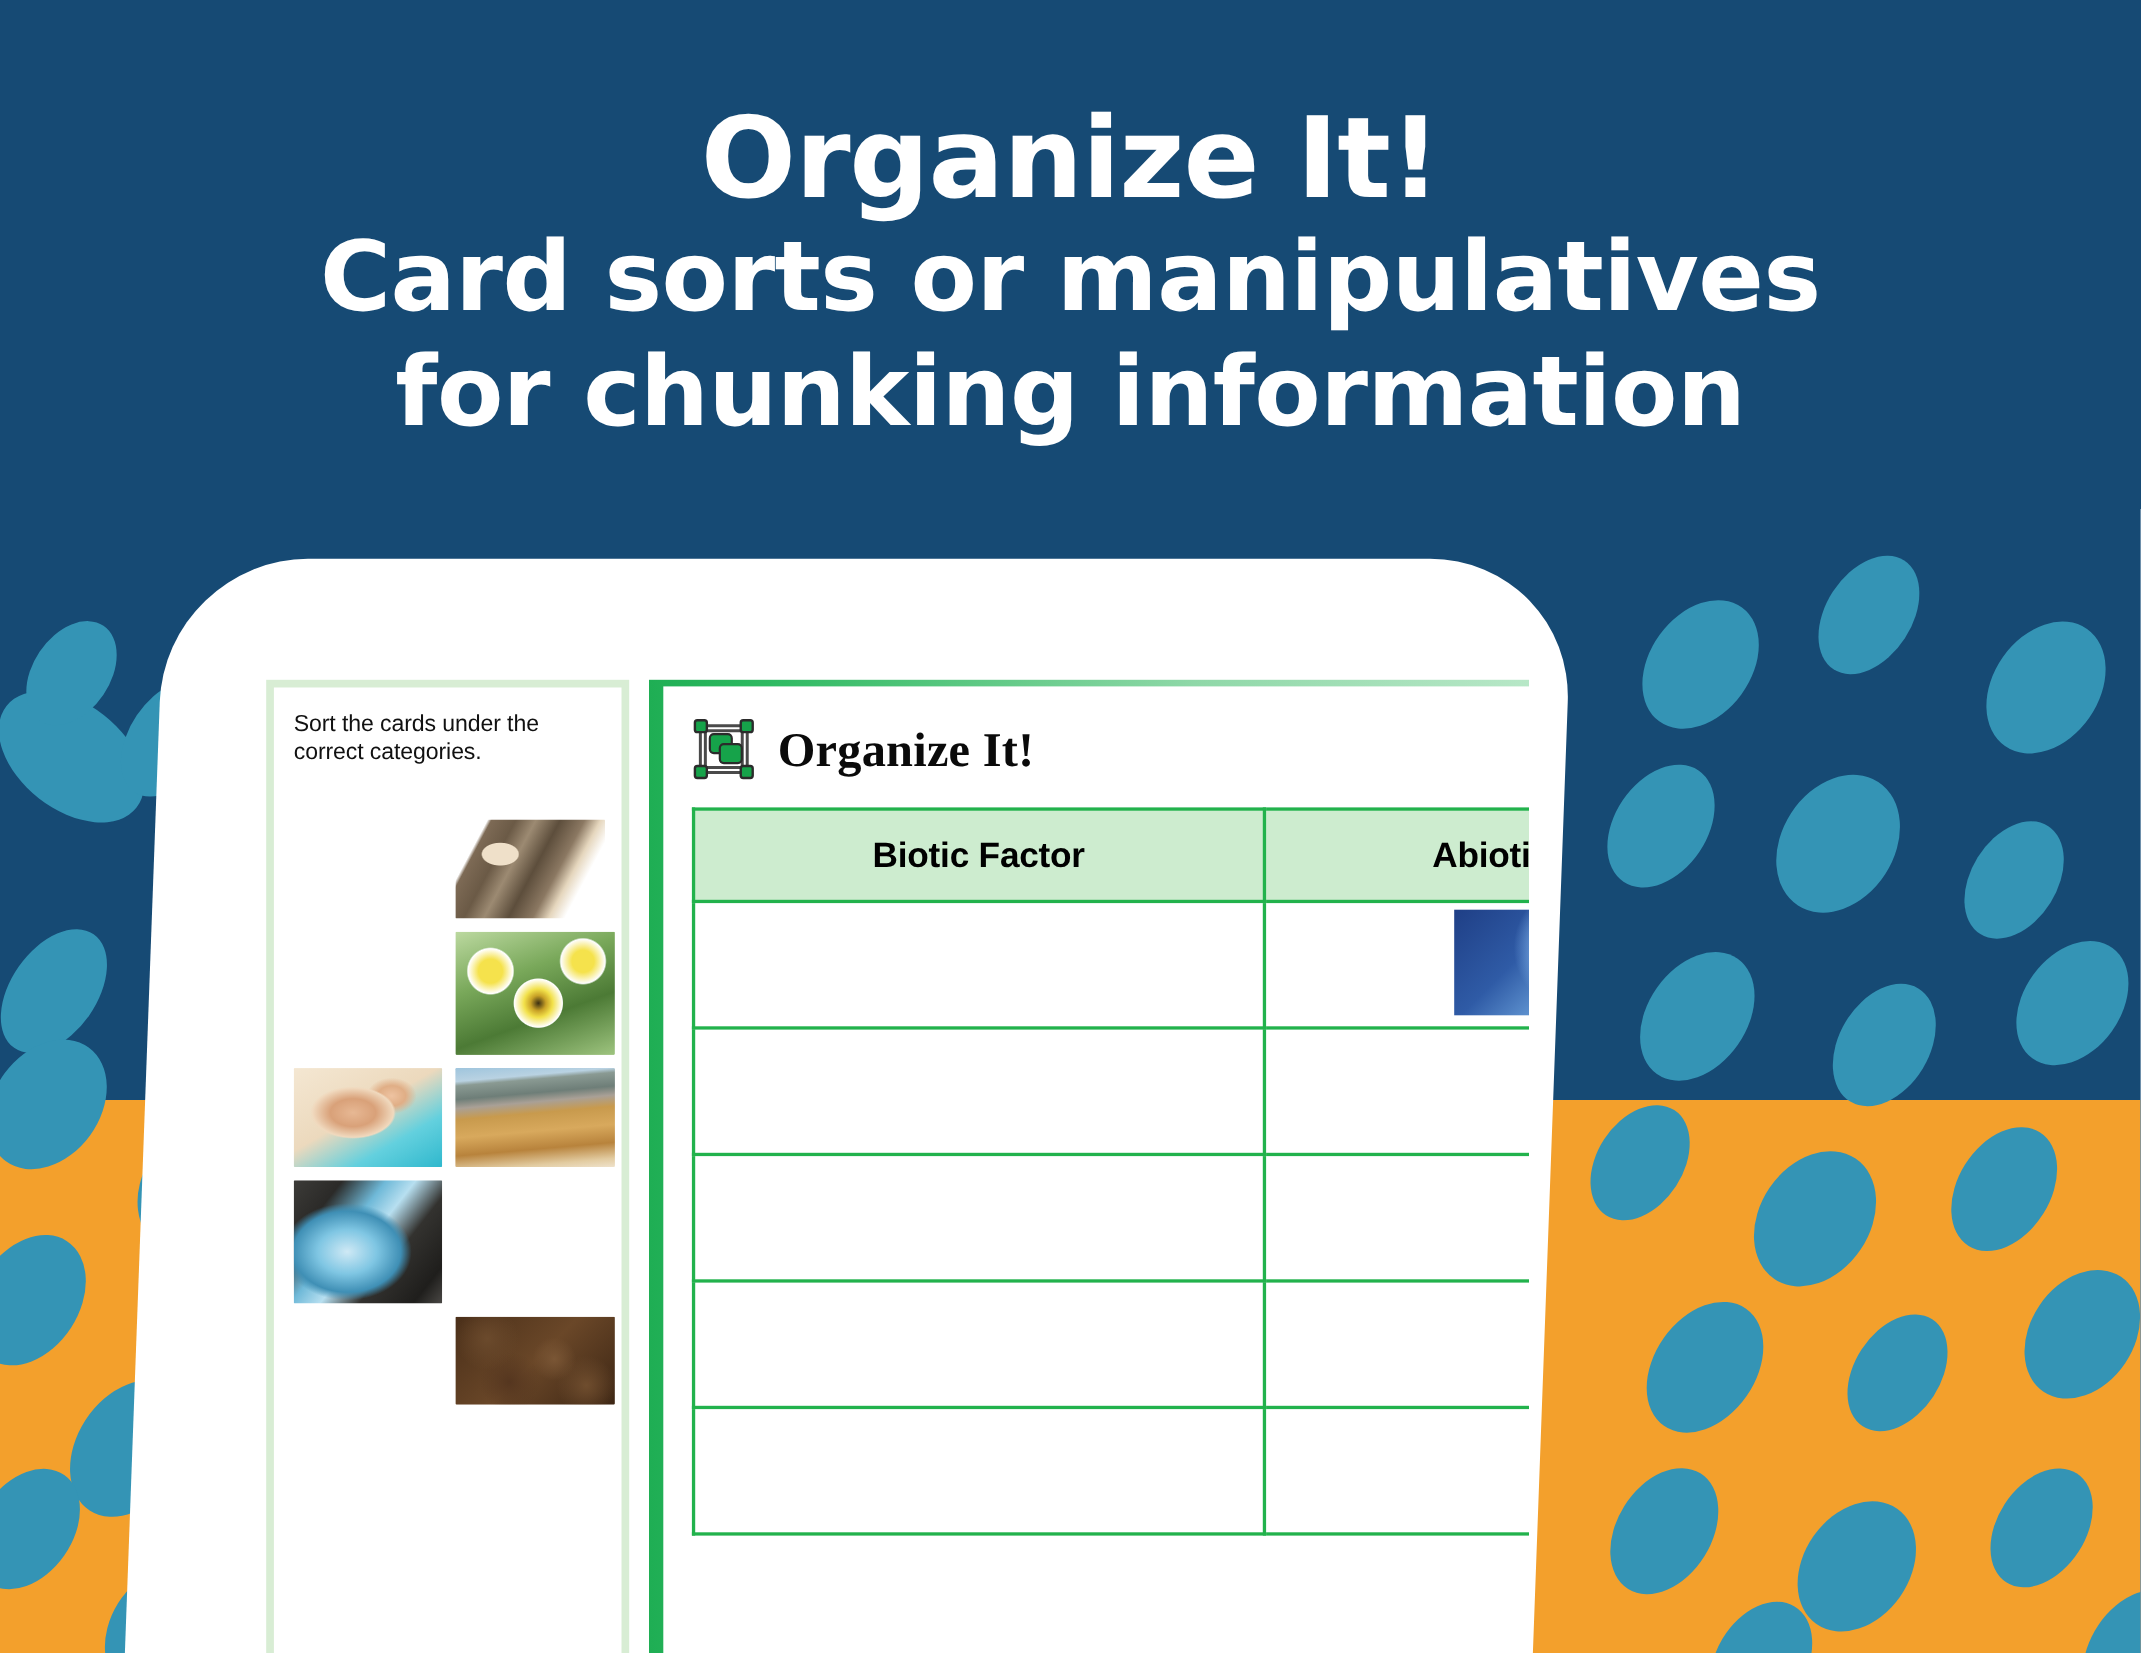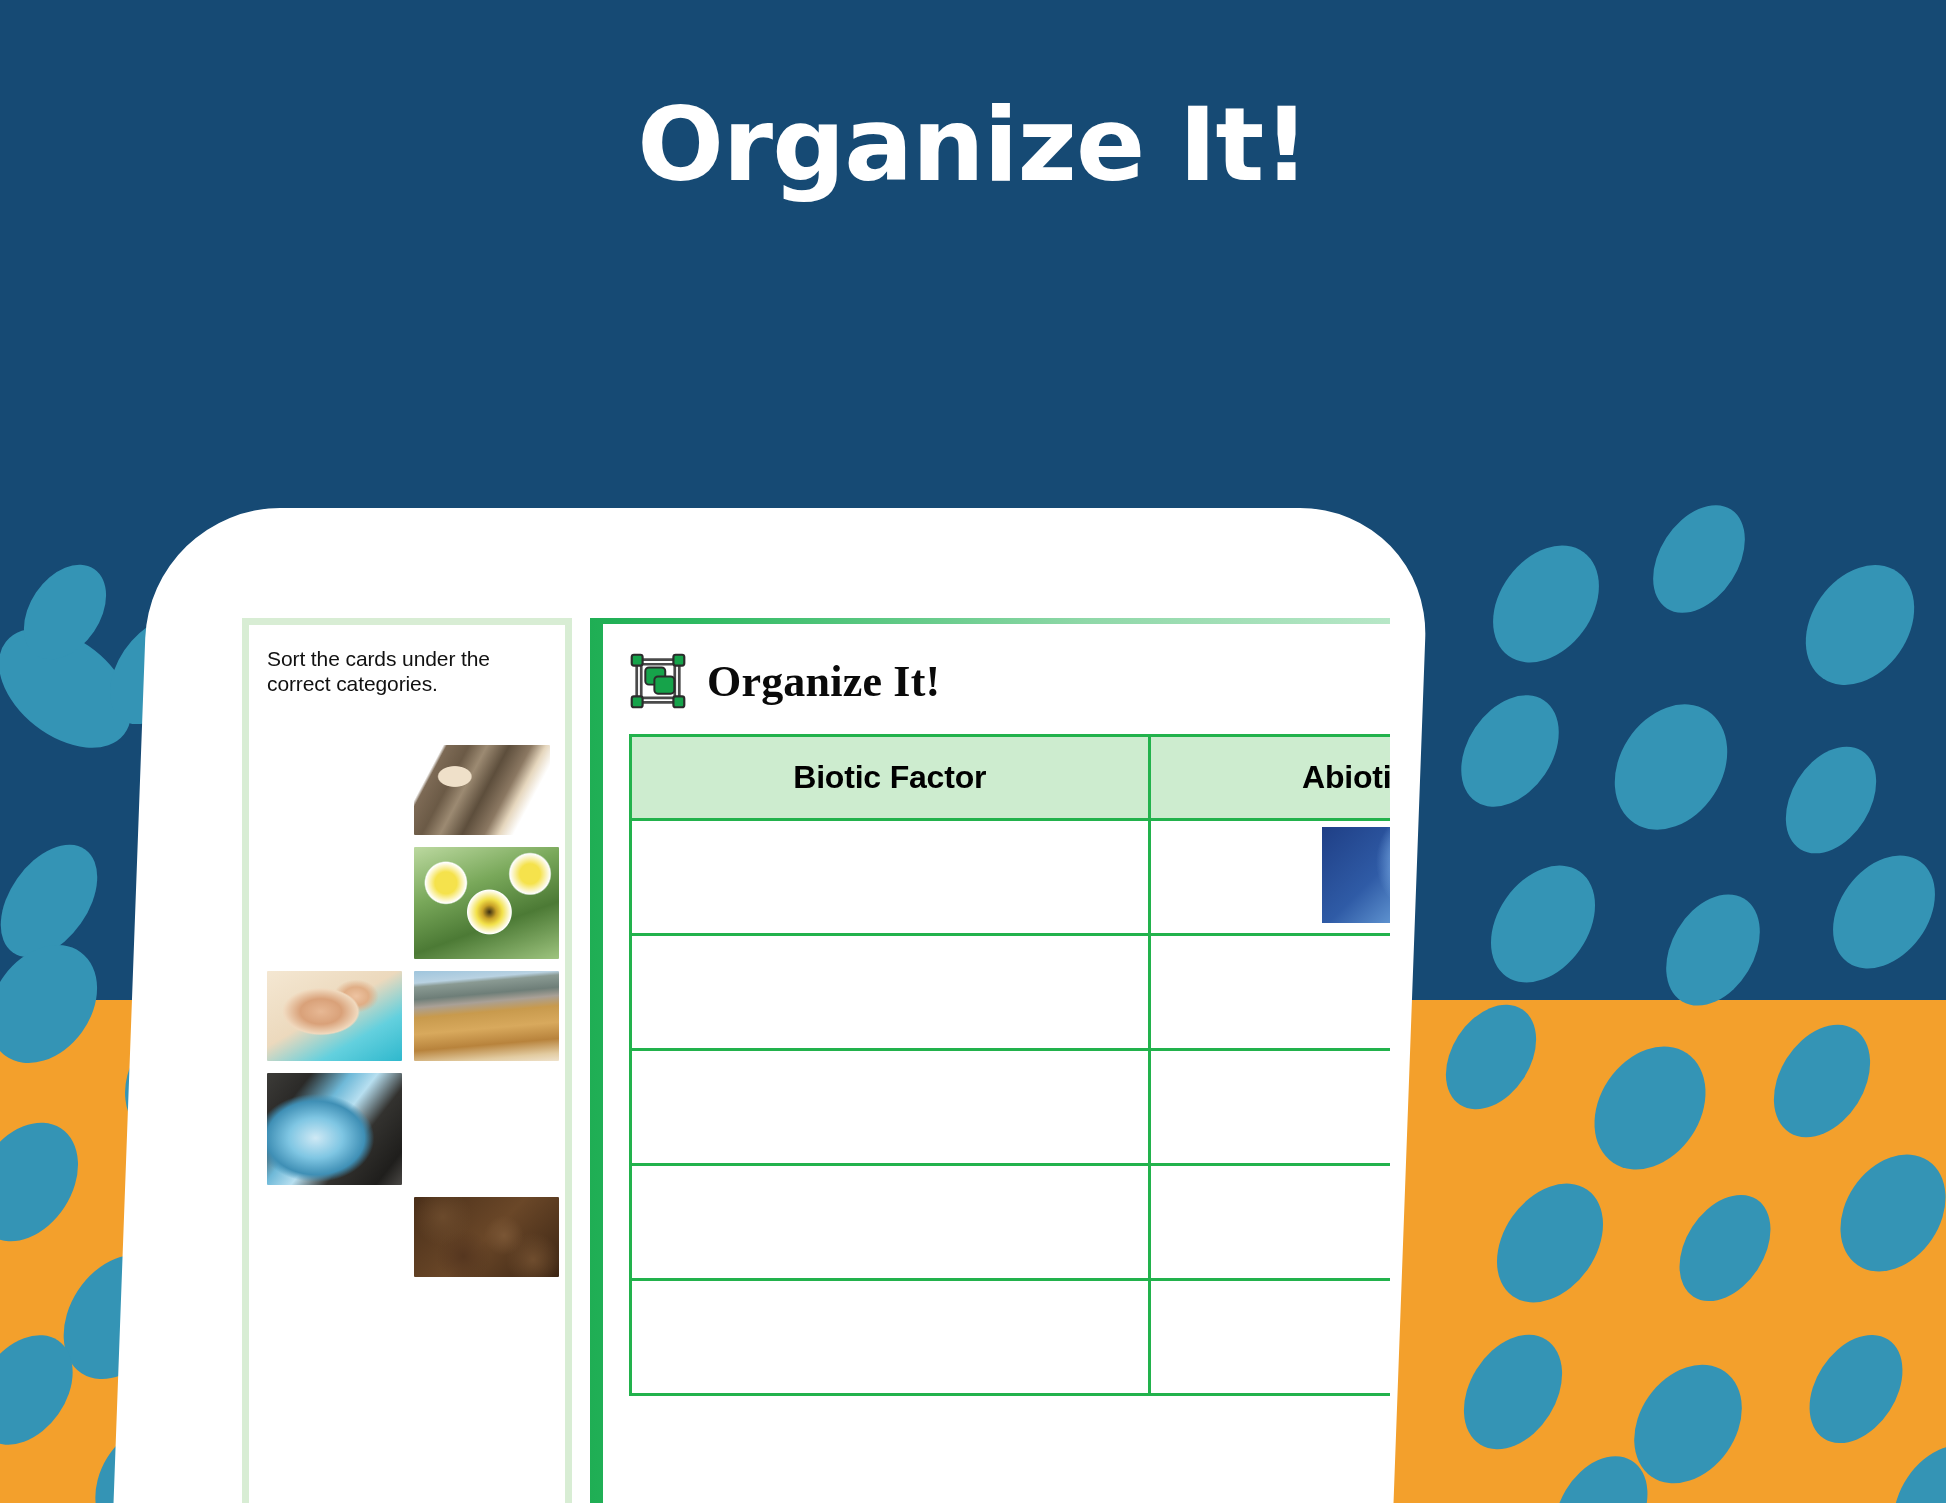--- a/index.html
+++ b/index.html
@@ -218,20 +218,21 @@
       <div class="blob" style="left: 1846px; top: 1150px; width: 94px; height: 126px; background: rgb(52, 148, 181); transform: rotate(34deg);"></div>
       <div class="blob" style="left: 1470px; top: 1330px; width: 86px; height: 124px; background: rgb(52, 148, 181); transform: rotate(32deg);"></div>
       <div class="blob" style="left: 1640px; top: 1360px; width: 96px; height: 128px; background: rgb(52, 148, 181); transform: rotate(35deg);"></div>
       <div class="blob" style="left: 1816px; top: 1330px; width: 80px; height: 118px; background: rgb(52, 148, 181); transform: rotate(33deg);"></div>
       <div class="blob" style="left: 1900px; top: 1440px; width: 88px; height: 124px; background: rgb(52, 148, 181); transform: rotate(34deg);"></div>
       <div class="blob" style="left: 1560px; top: 1452px; width: 82px; height: 118px; background: rgb(52, 148, 181); transform: rotate(31deg);"></div>
     </div>
 
   <div class="headline">
     <div class="l1">Organize It!</div>
+    <div class="l2">Card sorts or manipulatives for chunking information</div>
   </div>
 
   <div class="card-shell">
     <div class="card-inner">
 
       <div class="page page-left">
         <div class="page-left-body">
           <div class="instructions">Sort the cards under the correct categories.</div>
           <div class="card-grid" id="card-grid">
               <div class="thumb" title="logs" style="grid-column: 2; height: 90px; width: 136px; background-image: radial-gradient(at 30% 35%, rgb(239, 224, 201) 0%, rgb(239, 224, 201) 12%, transparent 13%), linear-gradient(118deg, rgb(255, 255, 255) 0%, rgb(255, 255, 255) 16%, rgb(125, 106, 85) 18%, rgb(107, 90, 70) 30%, rgb(156, 138, 114) 40%, rgb(93, 78, 60) 52%, rgb(139, 120, 98) 64%, rgb(229, 214, 189) 72%, rgb(255, 255, 255) 80%, rgb(255, 255, 255) 100%);"></div>

